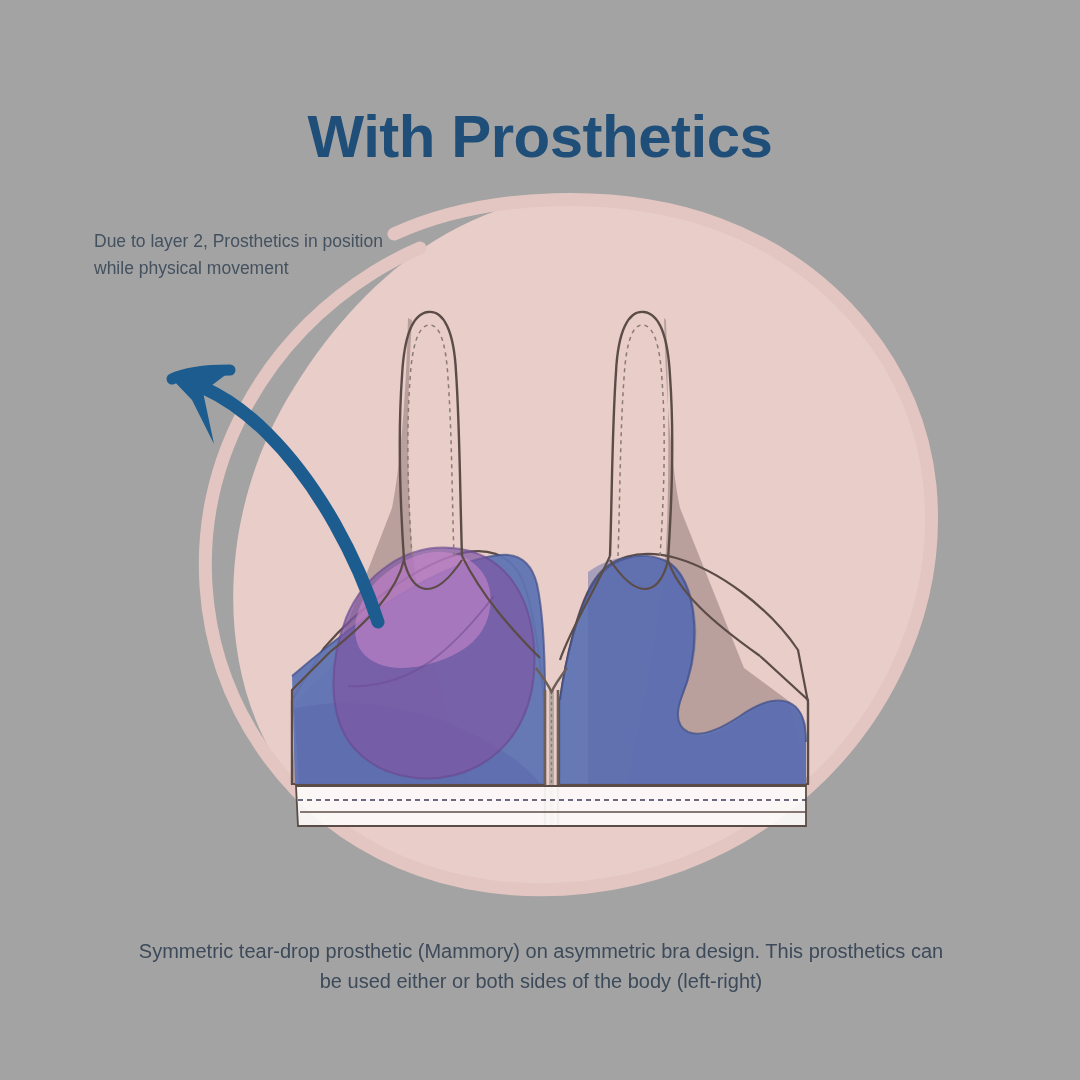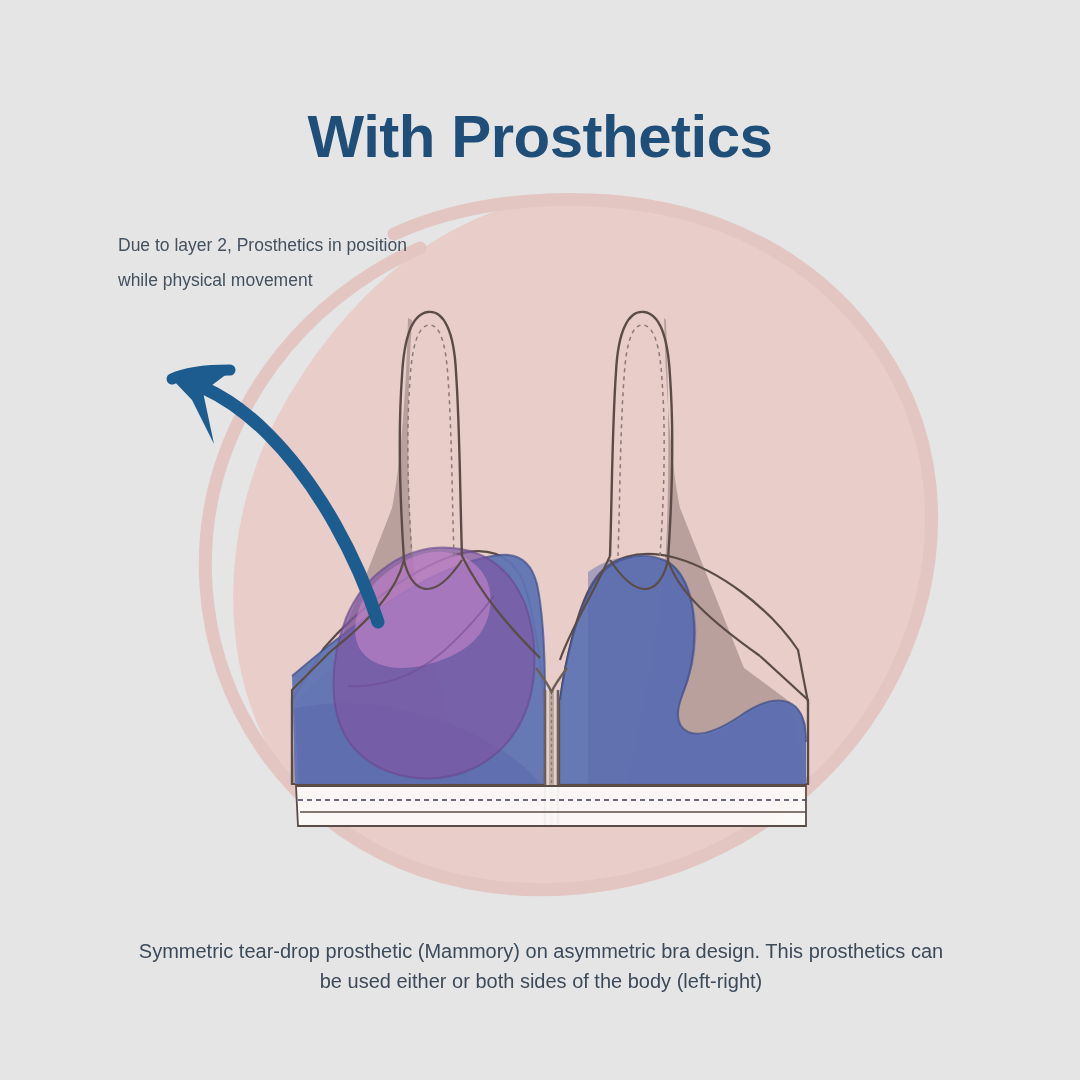--- a/index.html
+++ b/index.html
@@ -11,21 +11,21 @@
     width: 1080px;
     height: 1080px;
     overflow: hidden;
     font-family: "Liberation Sans", sans-serif;
     position: relative;
   }
   #page {
     position: relative;
     width: 1080px;
     height: 1080px;
-    background: #e5e5e5;
+    background: #a3a3a3;
   }
   #title {
     position: absolute;
     left: 0;
     top: 101px;
     width: 1080px;
     text-align: center;
     font-family: "Liberation Sans", sans-serif;
     font-weight: bold;
     font-size: 60px;
@@ -34,23 +34,22 @@
     color: #1f4e79;
     white-space: nowrap;
   }
   #annotation {
     position: absolute;
     left: 94px;
     top: 228px;
     width: 320px;
     font-family: "Liberation Sans", sans-serif;
     font-size: 17.5px;
-    line-height: 35px;
+    line-height: 27px;
     color: #44515f;
-    margin-left: 24px;
   }
   #caption {
     position: absolute;
     left: 130px;
     top: 936px;
     width: 822px;
     text-align: center;
     font-family: "Liberation Sans", sans-serif;
     font-size: 20px;
     line-height: 30px;

